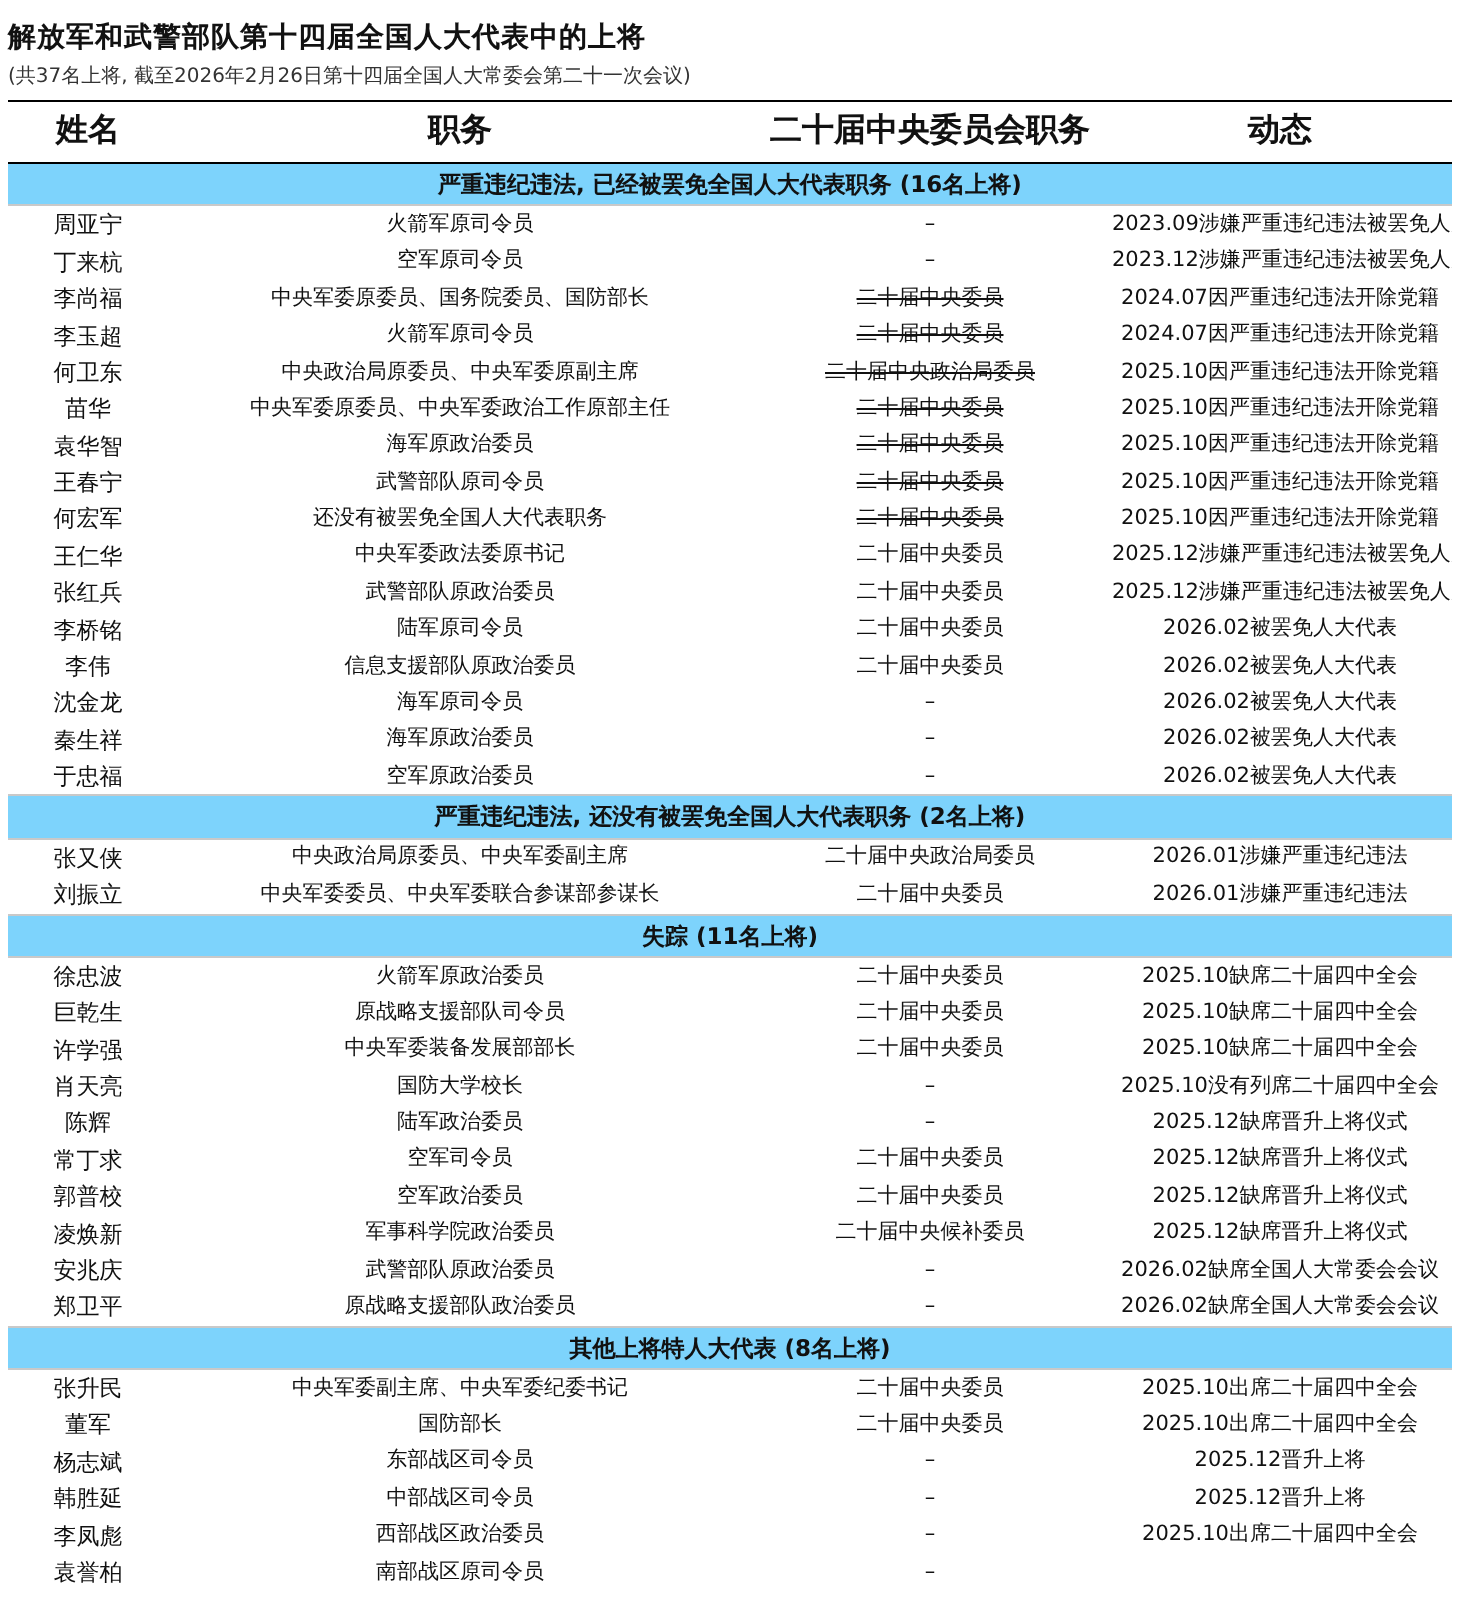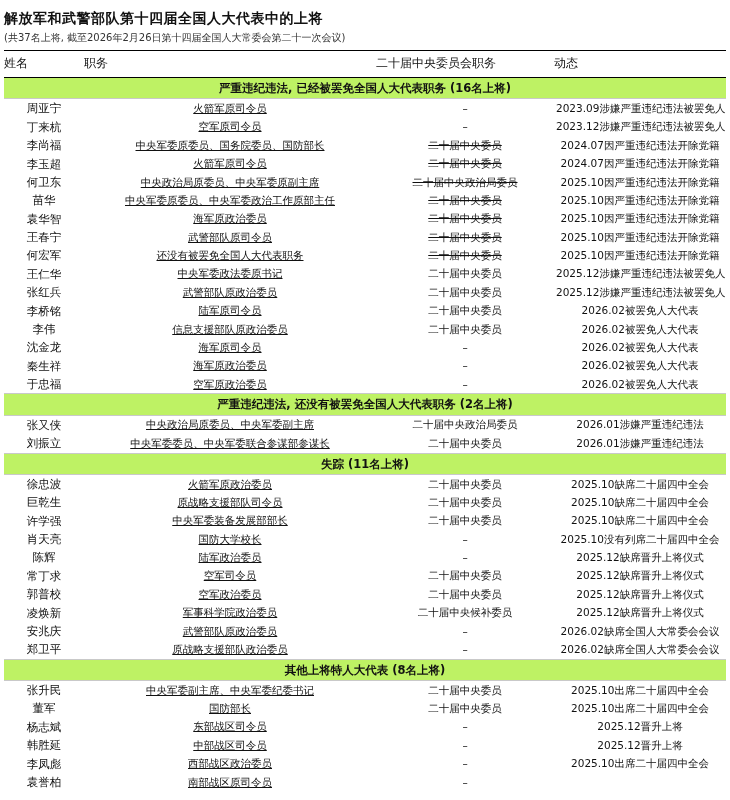--- a/index.html
+++ b/index.html
@@ -37,46 +37,46 @@
     margin: 0 auto;
     border-collapse: collapse;
     table-layout: fixed;
   }
   col.c-name  { width: 80px; }
   col.c-post  { width: 292px; }
   col.c-cc    { width: 178px; }
   col.c-stat  { width: 172px; }
 
   thead th {
-    font-size: 12px;
-    font-weight: normal;
-    text-align: left;
+    font-size: 16px;
+    font-weight: bold;
+    text-align: center;
     padding: 4px 0 5px 0;
     border-bottom: 1.5px solid #000;
     border-top: 1.5px solid #000;
   }
   tbody td {
     font-size: 11px;
     text-align: center;
     padding: 2px 2px;
     line-height: 1.25;
     vertical-align: middle;
     white-space: nowrap;
     overflow: hidden;
   }
   tr.section td {
-    background: #bef264;
+    background: #7dd3fc;
     font-weight: bold;
     font-size: 11.5px;
     padding: 3px 0;
     border-top: 1px solid #c9c9c9;
     border-bottom: 1px solid #c9c9c9;
   }
   td.name { font-size: 11.5px; }
-  td.post { font-size: 10.5px; text-decoration: underline; }
+  td.post { font-size: 10.5px; }
   td.cc   { font-size: 10.5px; }
   td.stat { font-size: 10.5px; }
   .strike {
     text-decoration: line-through;
     text-decoration-thickness: 1px;
   }
   .dash { font-size: 11px; }
   tbody tr.data:last-child td { }
 </style>
 </head>

